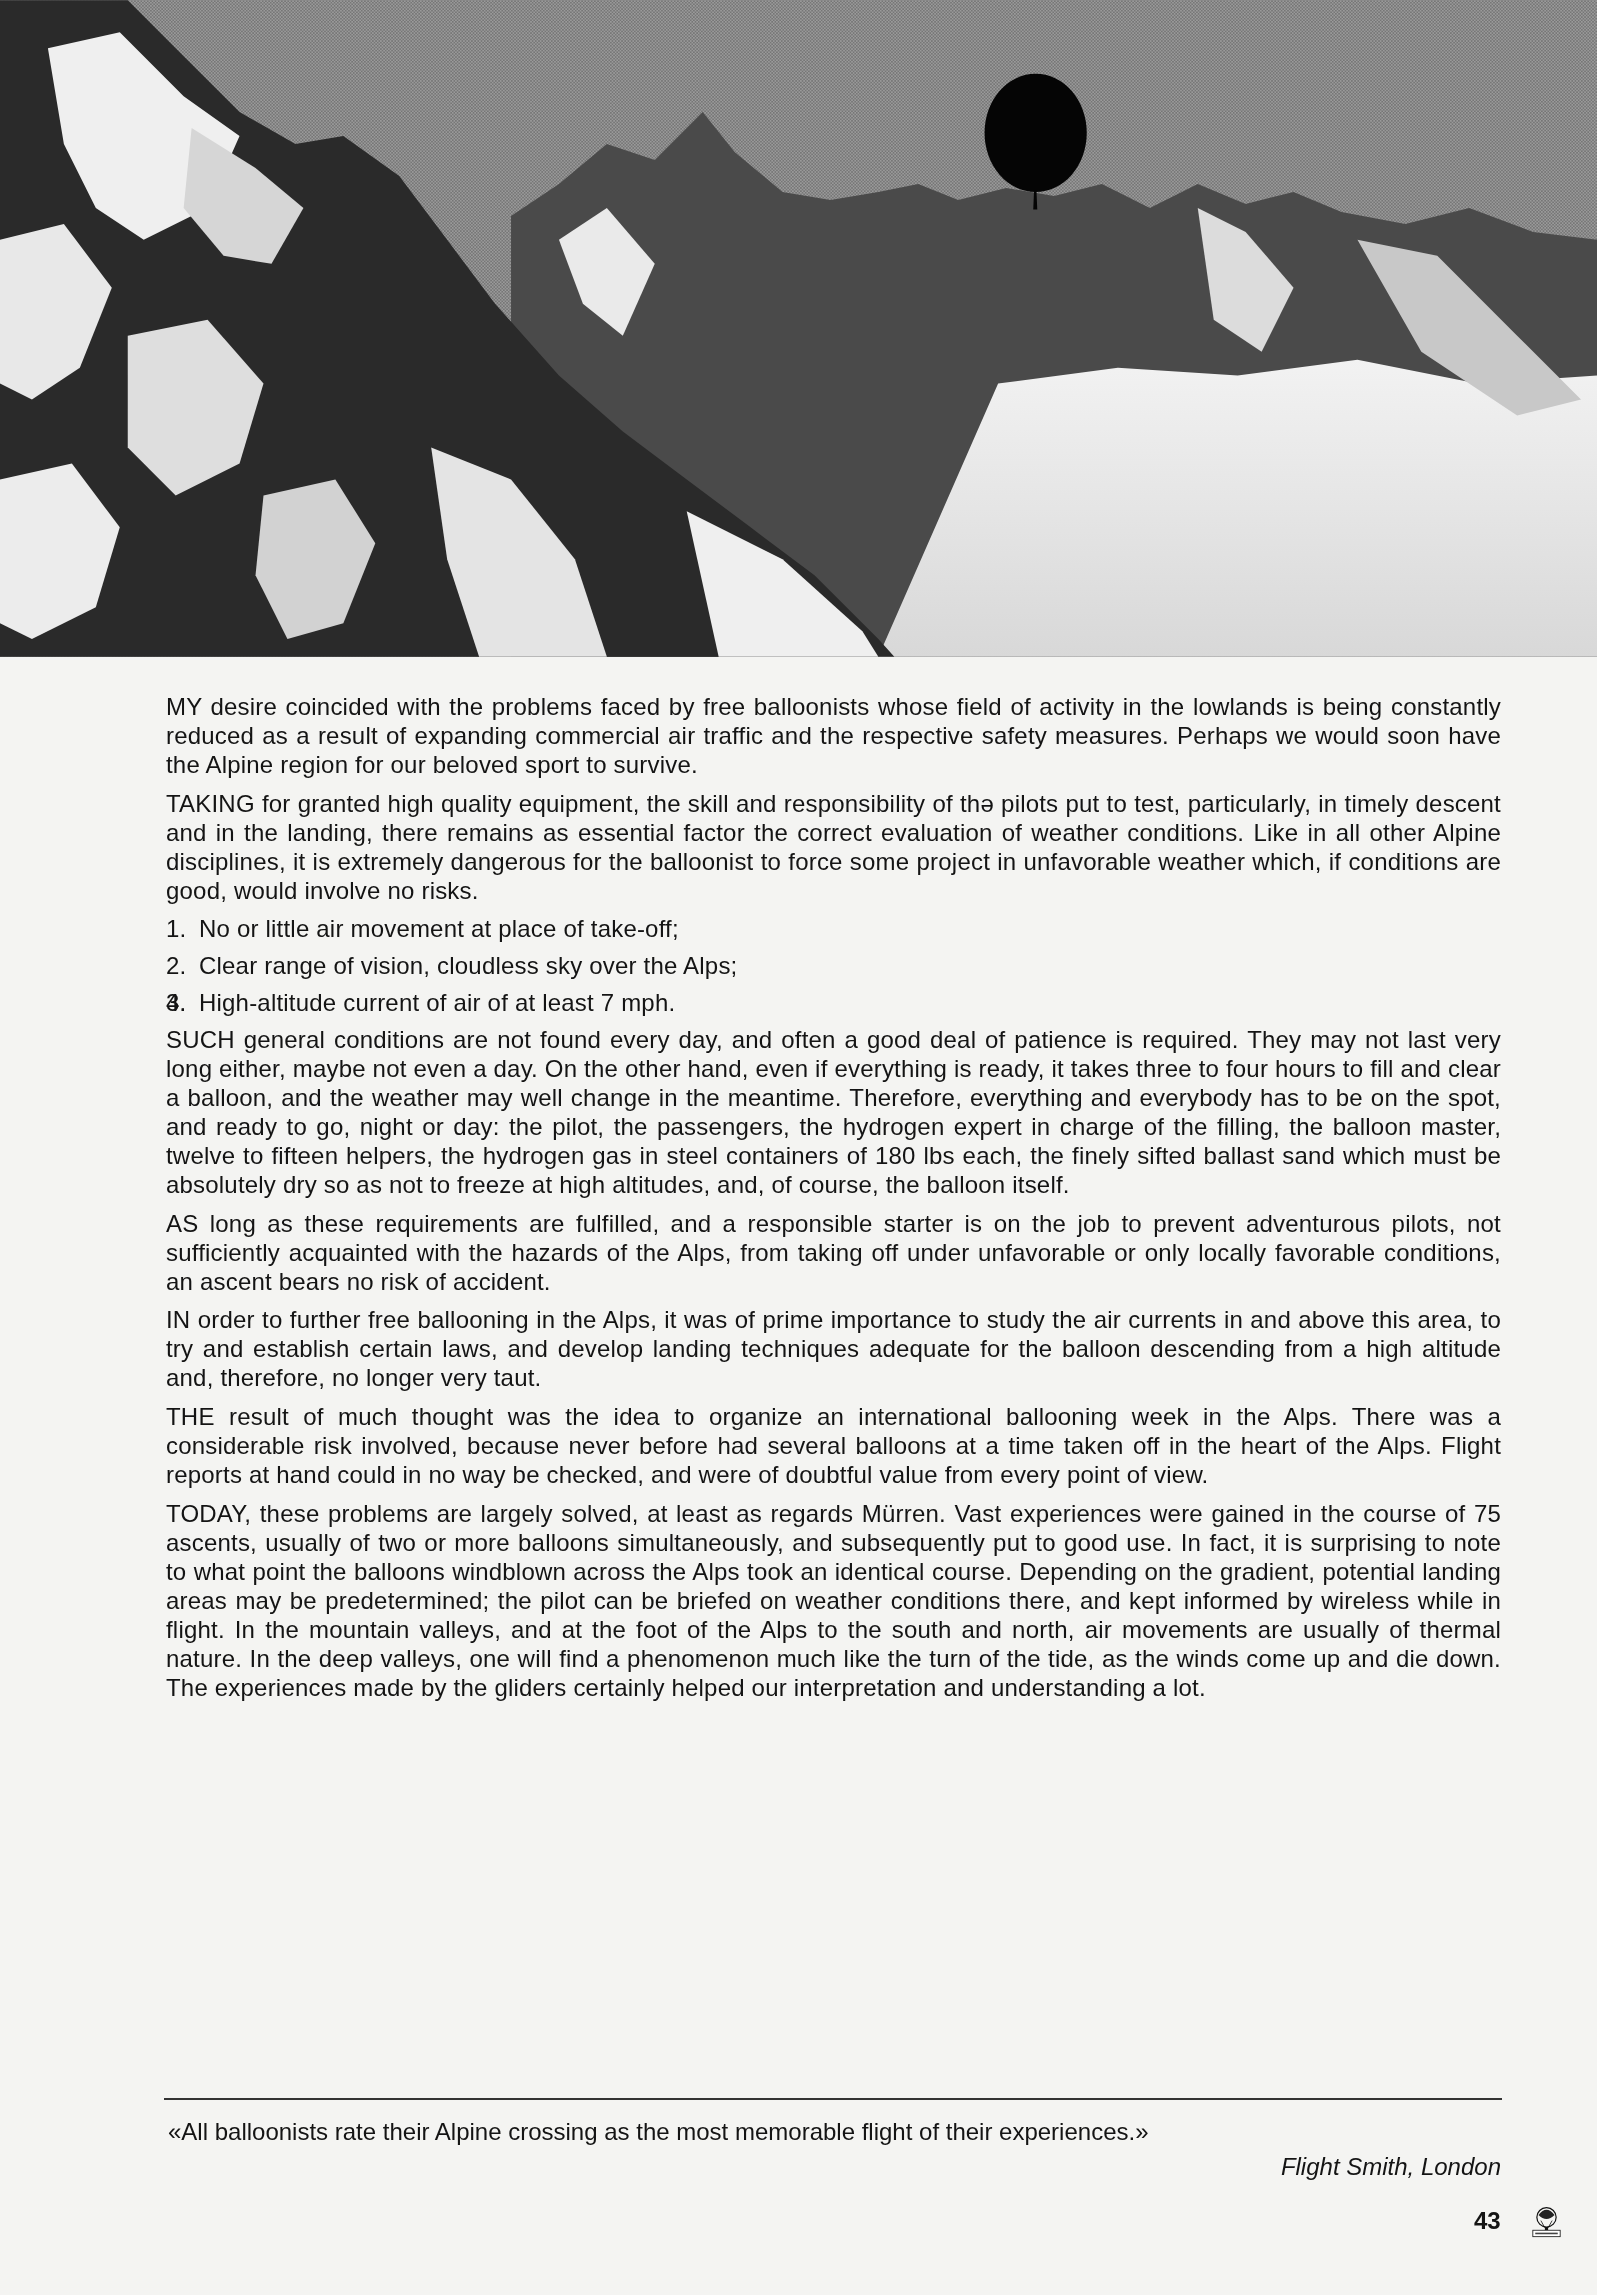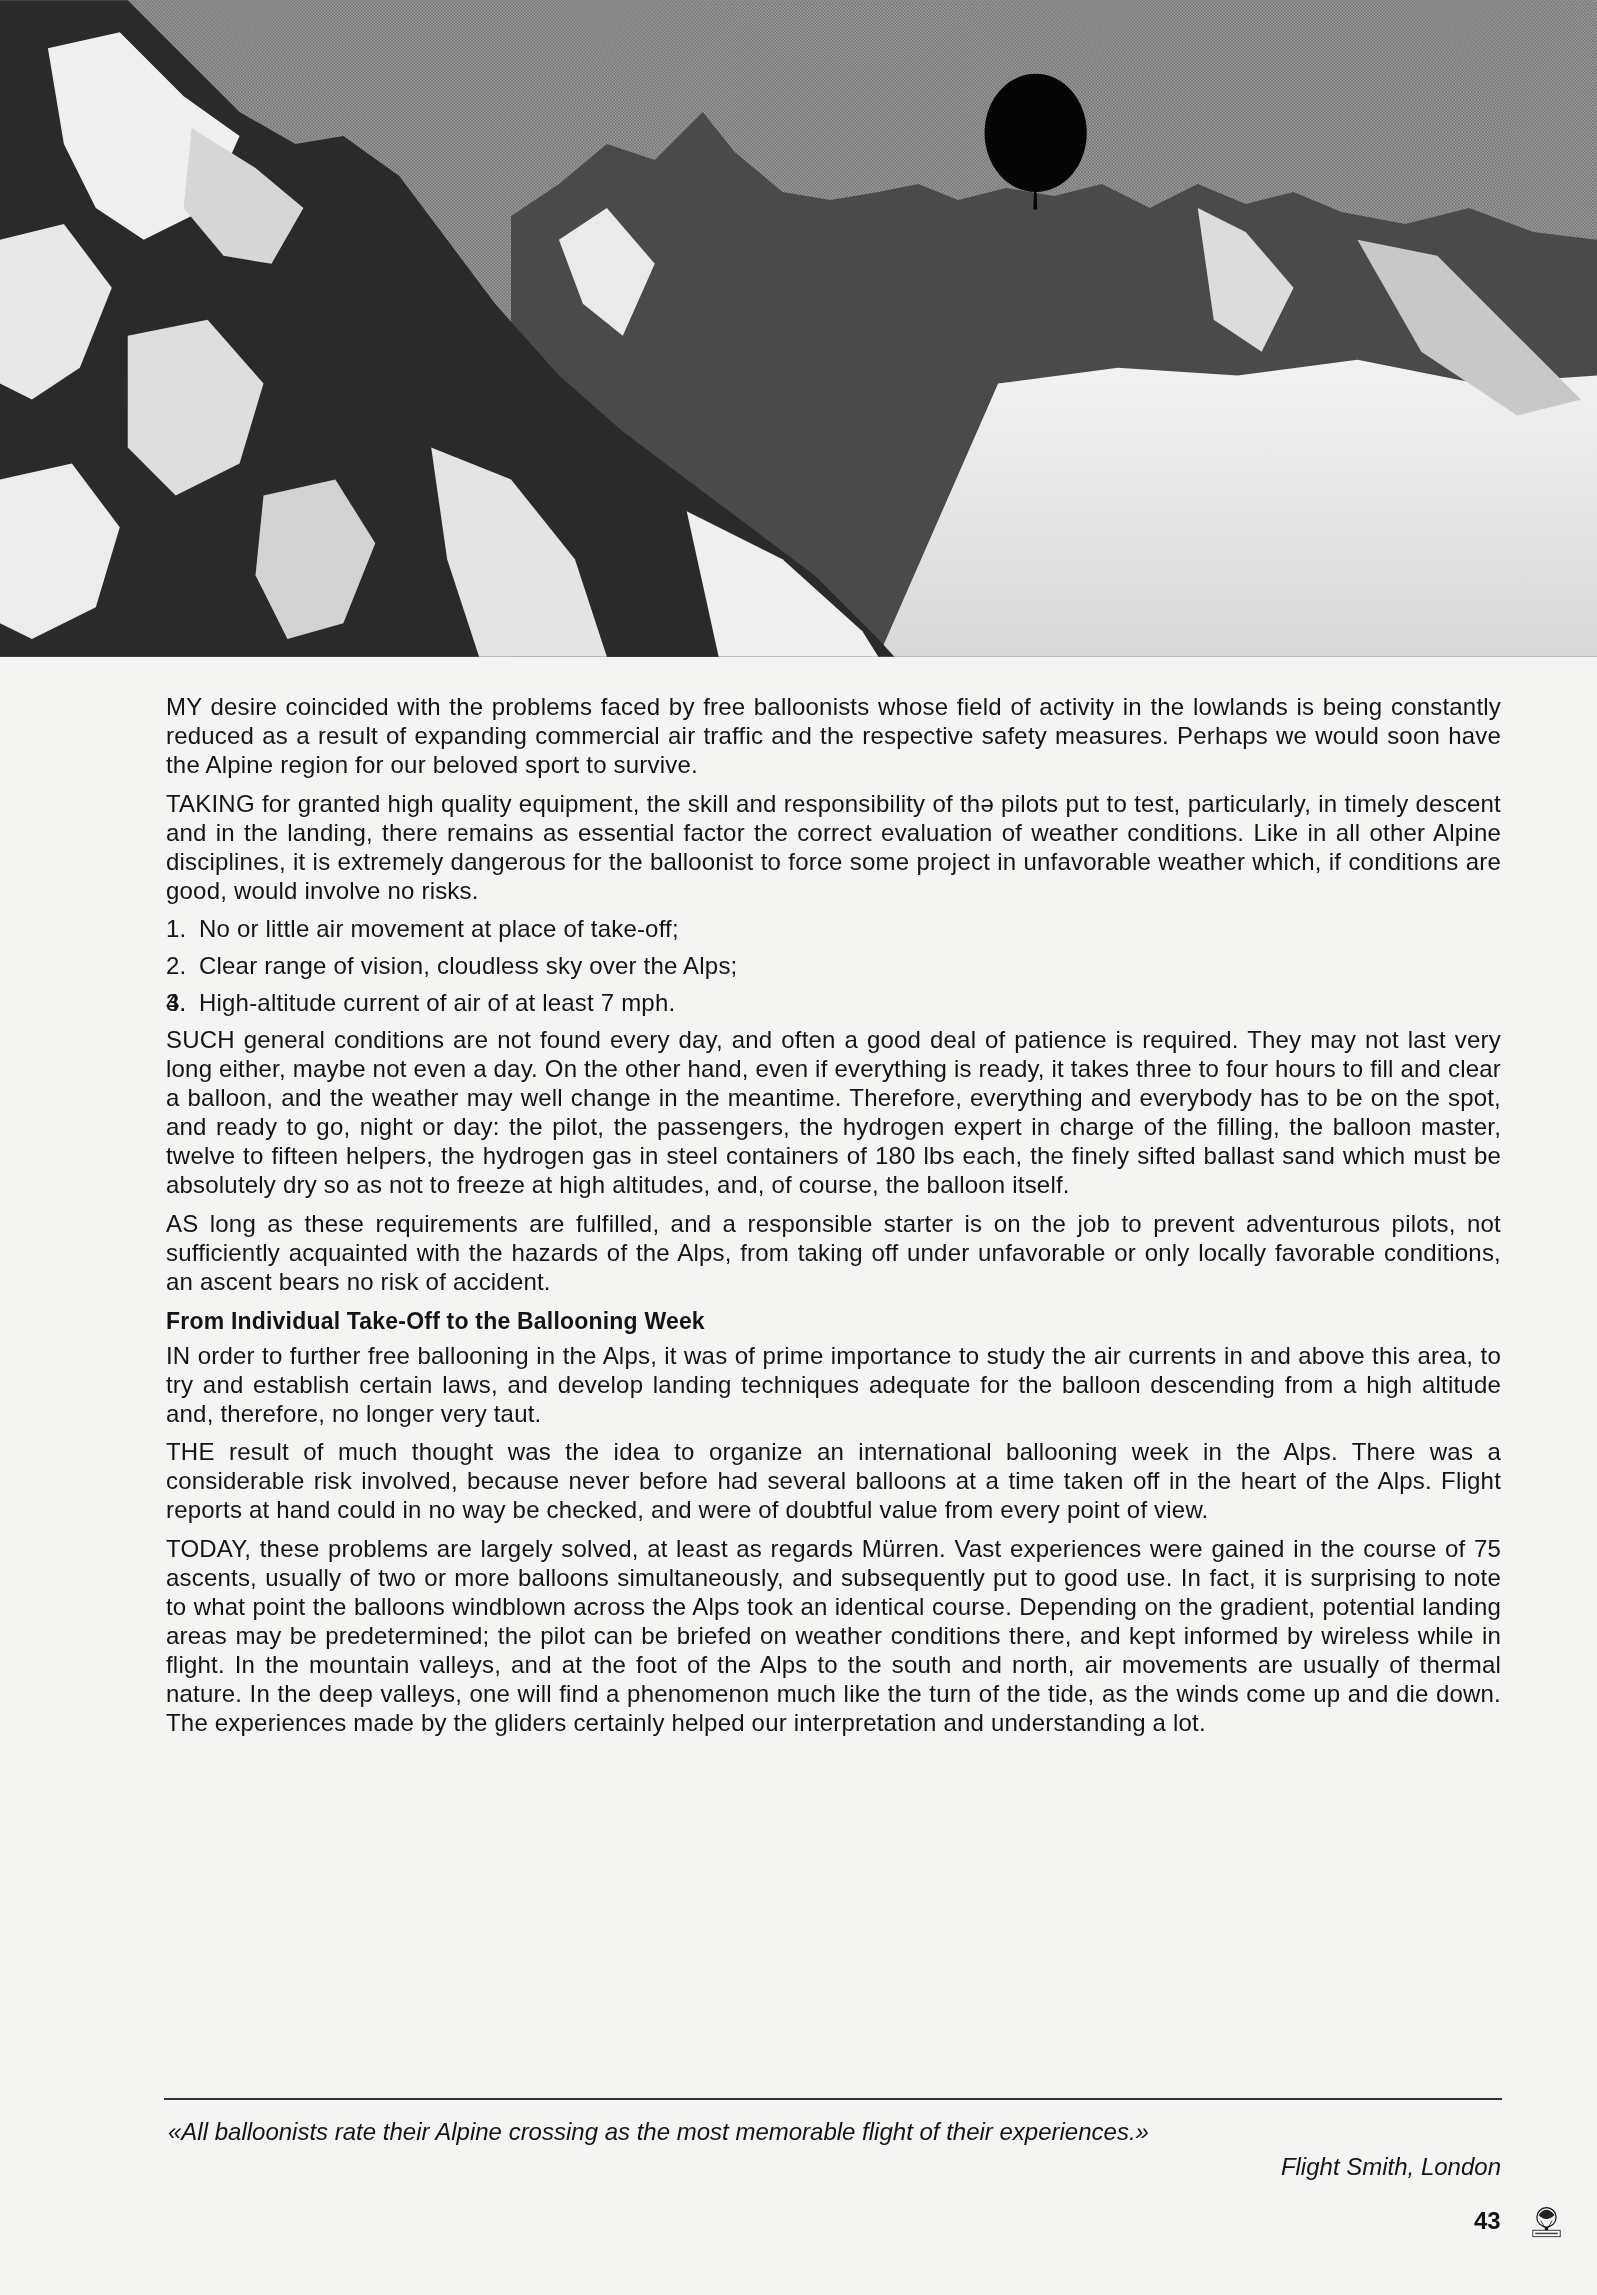--- a/index.html
+++ b/index.html
@@ -54,21 +54,20 @@
       top: 2098px;
       width: 1338px;
       height: 0;
       border-top: 2px solid #333;
     }
     .quote {
       position: absolute;
       left: 168px;
       top: 2117px;
       width: 1334px;
-      font-style: italic;
       font-size: 24px;
       line-height: 29px;
     }
     .attribution {
       position: absolute;
       right: 96px;
       top: 2153px;
       font-style: italic;
       font-size: 24px;
     }
@@ -131,21 +130,20 @@
   <p>MY desire coincided with the problems faced by free balloonists whose field of activity in the lowlands is being constantly reduced as a result of expanding commercial air traffic and the respective safety measures. Perhaps we would soon have the Alpine region for our beloved sport to survive.</p>
   <p>TAKING for granted high quality equipment, the skill and responsibility of thə pilots put to test, particularly, in timely descent and in the landing, there remains as essential factor the correct evaluation of weather conditions. Like in all other Alpine disciplines, it is extremely dangerous for the balloonist to force some project in unfavorable weather which, if conditions are good, would involve no risks.</p>
   <ol>
     <li><span class="num">1.</span><span>No or little air movement at place of take-off;</span></li>
     <li><span class="num">2.</span><span>Clear range of vision, cloudless sky over the Alps;</span></li>
     <li><span class="num">3.</span></li>
     <li><span class="num">4.</span><span>High-altitude current of air of at least 7 mph.</span></li>
   </ol>
   <p>SUCH general conditions are not found every day, and often a good deal of patience is required. They may not last very long either, maybe not even a day. On the other hand, even if everything is ready, it takes three to four hours to fill and clear a balloon, and the weather may well change in the meantime. Therefore, everything and everybody has to be on the spot, and ready to go, night or day: the pilot, the passengers, the hydrogen expert in charge of the filling, the balloon master, twelve to fifteen helpers, the hydrogen gas in steel containers of 180 lbs each, the finely sifted ballast sand which must be absolutely dry so as not to freeze at high altitudes, and, of course, the balloon itself.</p>
   <p>AS long as these requirements are fulfilled, and a responsible starter is on the job to prevent adventurous pilots, not sufficiently acquainted with the hazards of the Alps, from taking off under unfavorable or only locally favorable conditions, an ascent bears no risk of accident.</p>
-  <p class="subhead-bold">From Individual Take-Off to the Ballooning Week</p>
   <p>IN order to further free ballooning in the Alps, it was of prime importance to study the air currents in and above this area, to try and establish certain laws, and develop landing techniques adequate for the balloon descending from a high altitude and, therefore, no longer very taut.</p>
   <p>THE result of much thought was the idea to organize an international ballooning week in the Alps. There was a considerable risk involved, because never before had several balloons at a time taken off in the heart of the Alps. Flight reports at hand could in no way be checked, and were of doubtful value from every point of view.</p>
   <p>TODAY, these problems are largely solved, at least as regards Mürren. Vast experiences were gained in the course of 75 ascents, usually of two or more balloons simultaneously, and subsequently put to good use. In fact, it is surprising to note to what point the balloons windblown across the Alps took an identical course. Depending on the gradient, potential landing areas may be predetermined; the pilot can be briefed on weather conditions there, and kept informed by wireless while in flight. In the mountain valleys, and at the foot of the Alps to the south and north, air movements are usually of thermal nature. In the deep valleys, one will find a phenomenon much like the turn of the tide, as the winds come up and die down. The experiences made by the gliders certainly helped our interpretation and understanding a lot.</p>
 </div>
 
 <div class="rule"></div>
 
 <div class="quote">«All balloonists rate their Alpine crossing as the most memorable flight of their experiences.»</div>
 <div class="attribution">Flight Smith, London</div>
 

